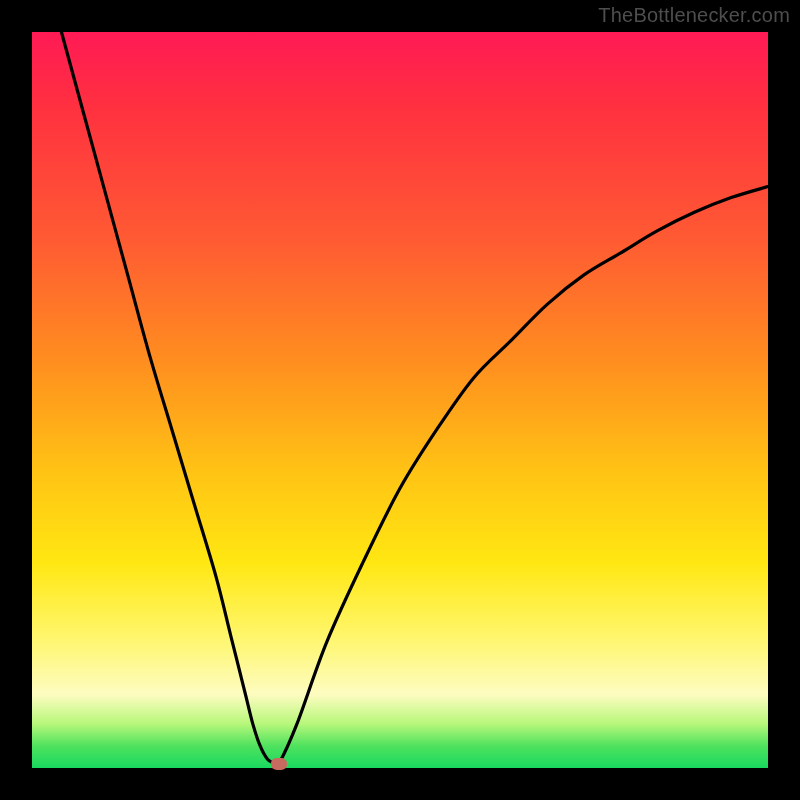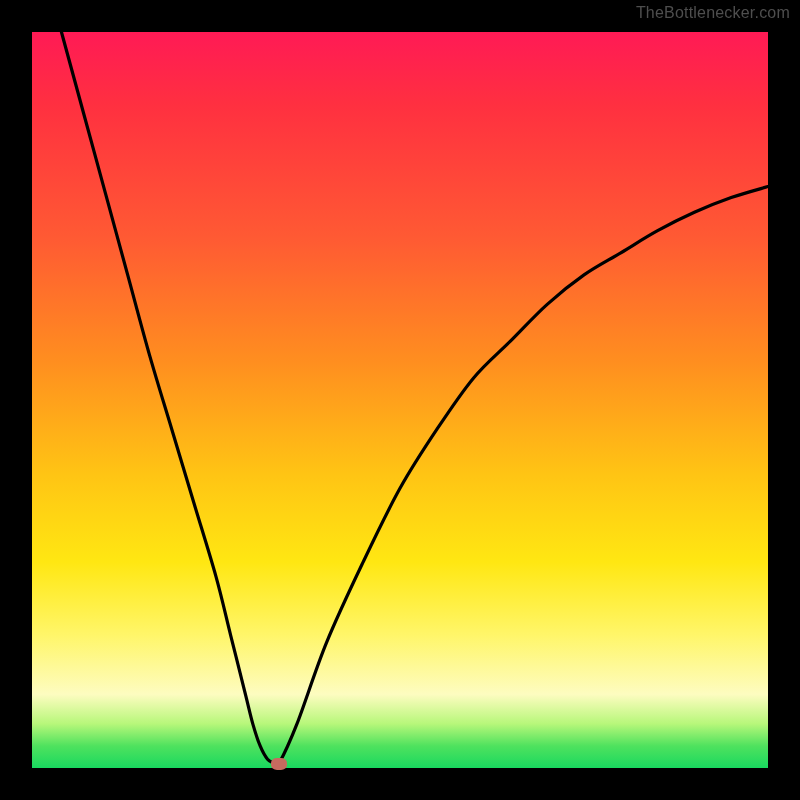--- a/index.html
+++ b/index.html
@@ -39,21 +39,21 @@
       #b7f77a 94%,
       #4fe25e 97%,
       #19d85f 100%
     );
   }
   .watermark {
     position: absolute;
     top: 4px;
     right: 10px;
     color: #4e4e4e;
-    font-size: 16px;
+    font-size: 20px;
     font-weight: 500;
     letter-spacing: 0.2px;
     user-select: none;
   }
   svg.curve {
     position: absolute;
     left: 0;
     top: 0;
     width: 736px;
     height: 736px;

